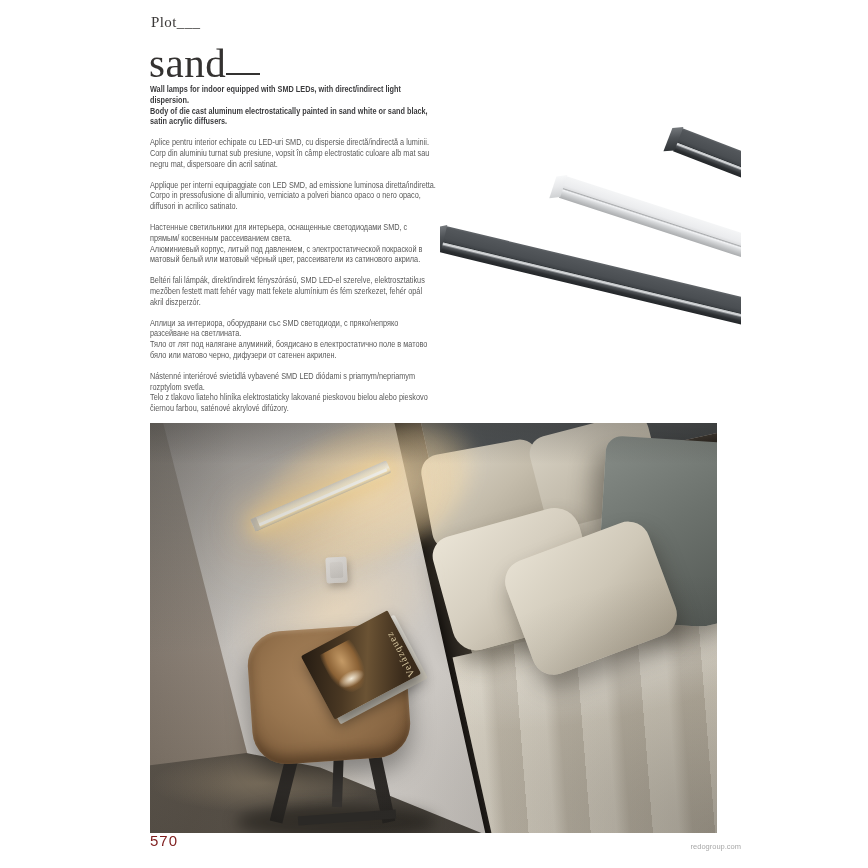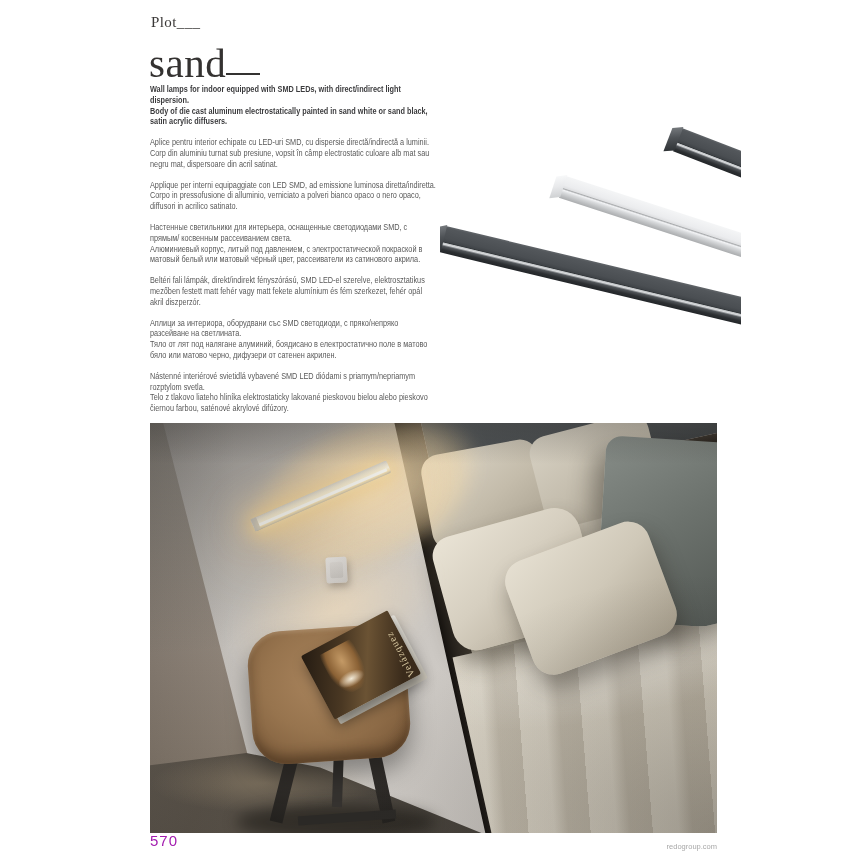--- a/index.html
+++ b/index.html
@@ -127,22 +127,22 @@
   .book-title{right:4px;top:2px;bottom:2px;writing-mode:vertical-rl;transform:rotate(180deg);
     font-family:"Liberation Serif",serif;font-size:10px;letter-spacing:1px;color:#d8c8a0;
     display:flex;align-items:center;}
   .vignette{left:0;top:0;right:0;bottom:0;pointer-events:none;background:
     linear-gradient(to bottom,rgba(40,38,36,.25),transparent 10%),
     radial-gradient(ellipse at 0% 0%,rgba(30,28,26,.35),transparent 40%),
     radial-gradient(ellipse at 100% 100%,rgba(30,28,26,.3),transparent 45%),
     linear-gradient(to right,rgba(30,28,26,.12),transparent 15%);}
 
   
-  .page-number{position:absolute;left:150px;top:832px;font-size:15px;color:#a21caf;letter-spacing:1px;}
-  .website{position:absolute;left:617px;top:842px;width:100px;text-align:right;
+  .page-number{position:absolute;left:150px;top:832px;font-size:15px;color:#7f1d1d;letter-spacing:1px;}
+  .website{position:absolute;left:641px;top:842px;width:100px;text-align:right;
     font-size:7.5px;color:#a8a8a8;}
 </style>
 </head>
 <body>
 
 <div class="page">
 
   <div class="brand">Plot___</div>
   <div class="title"><span>sand</span><span class="suffix">____</span></div>
 

